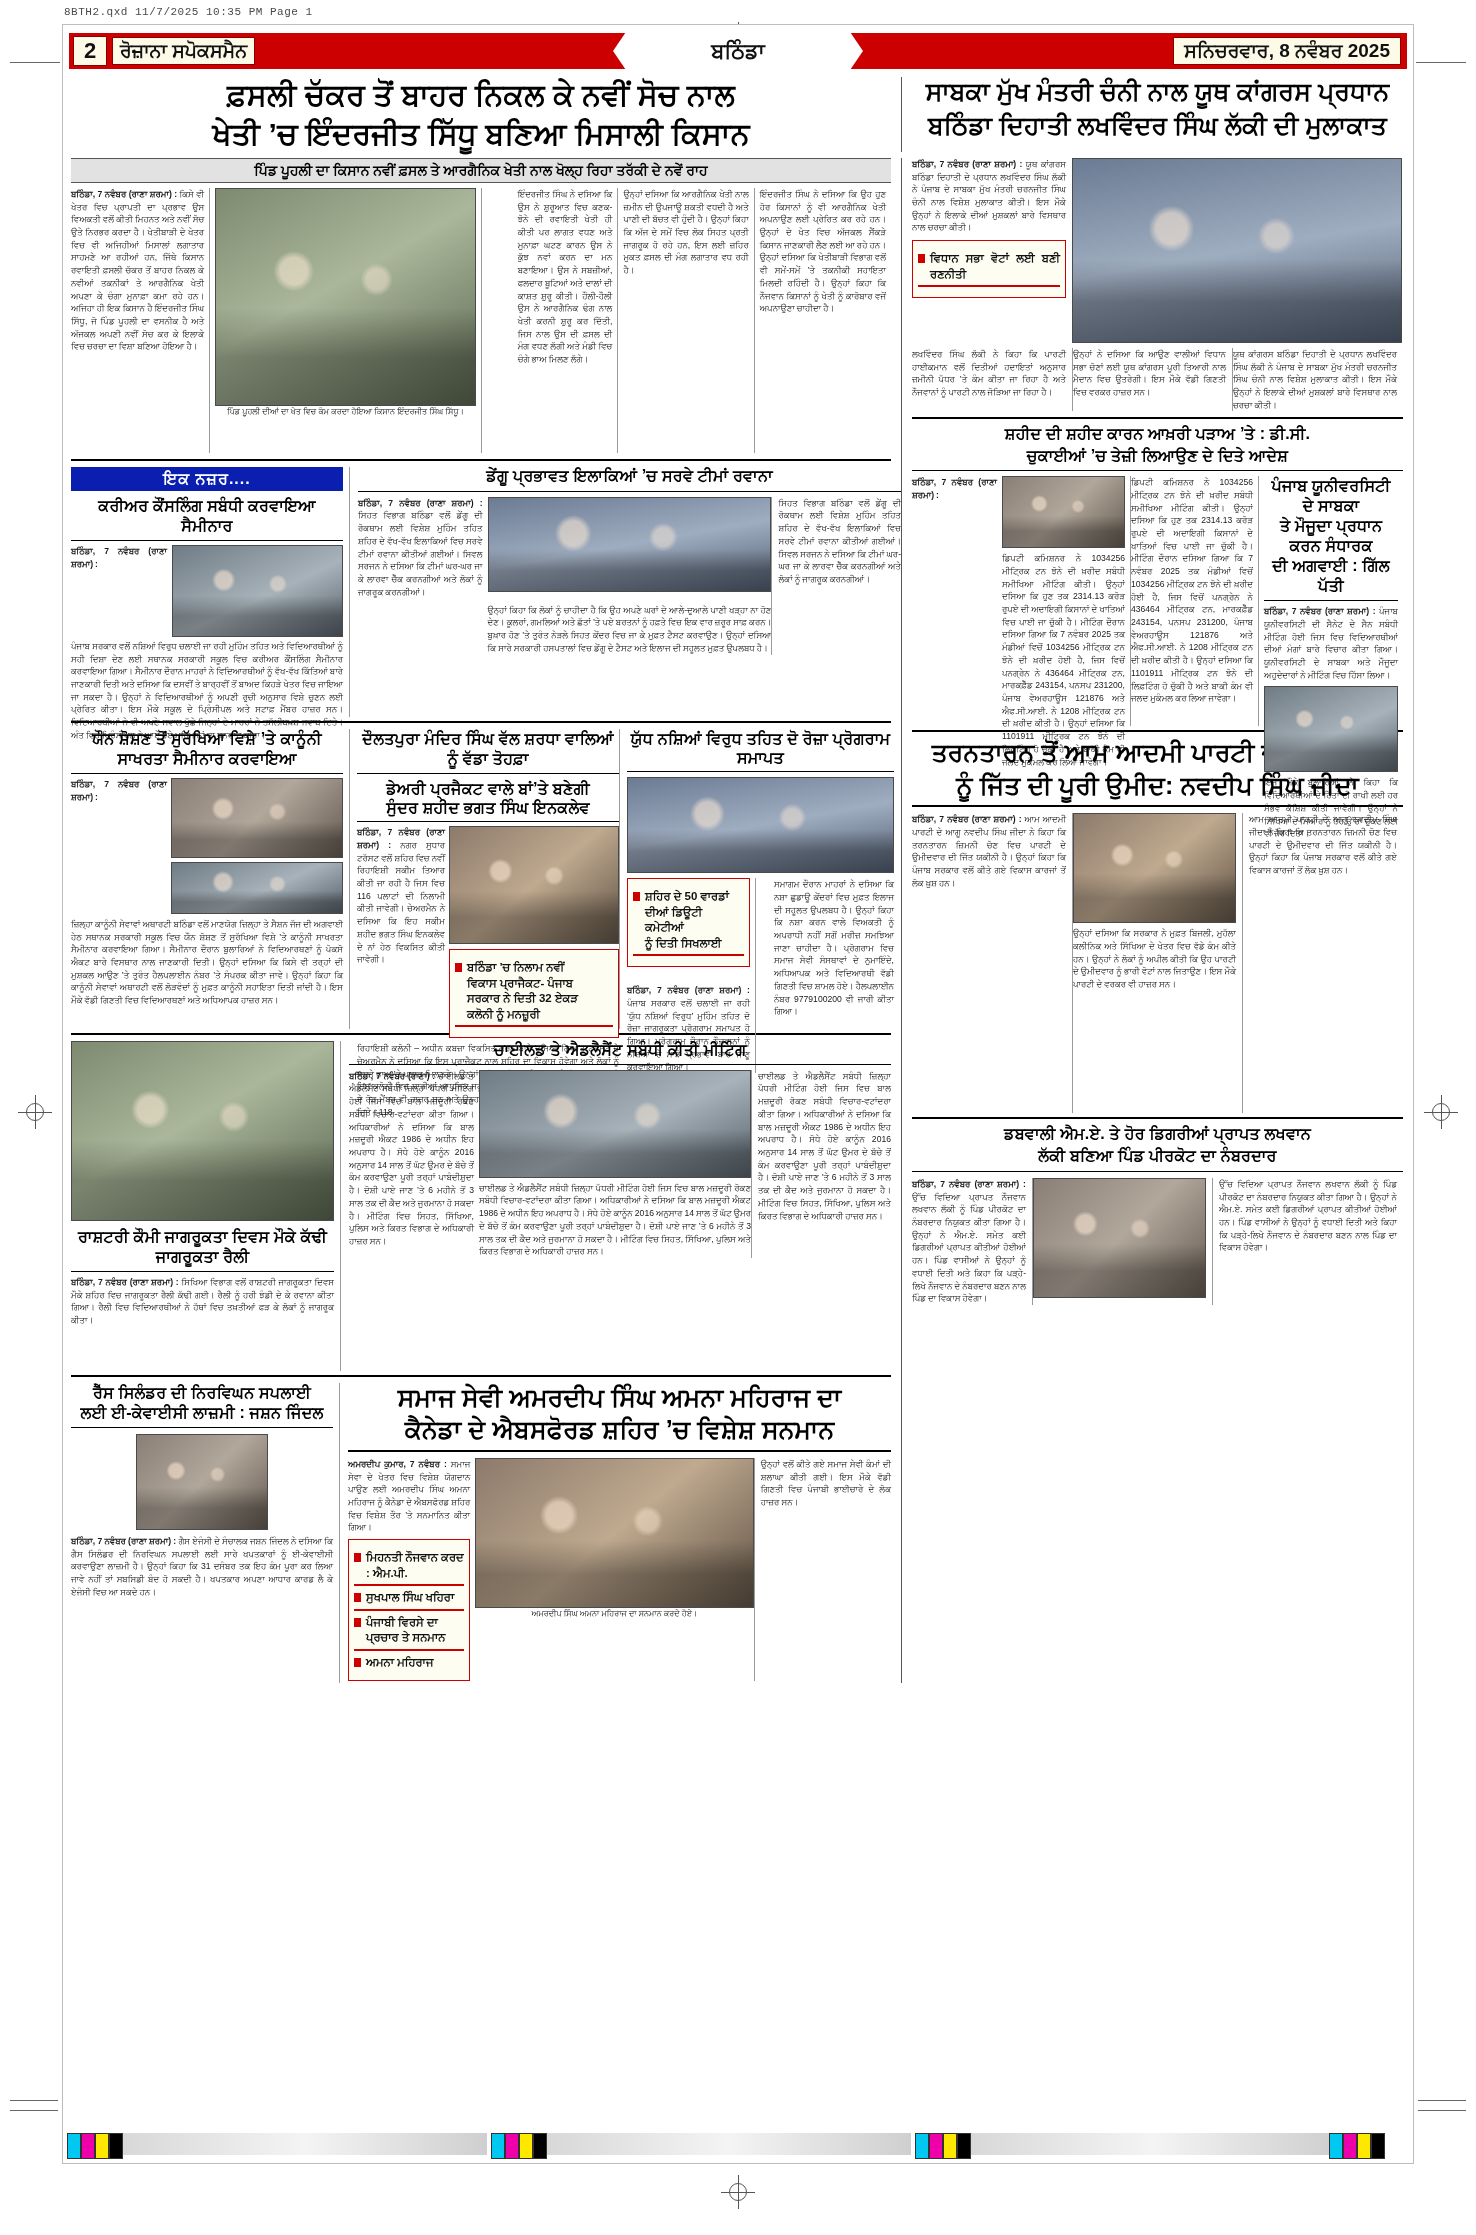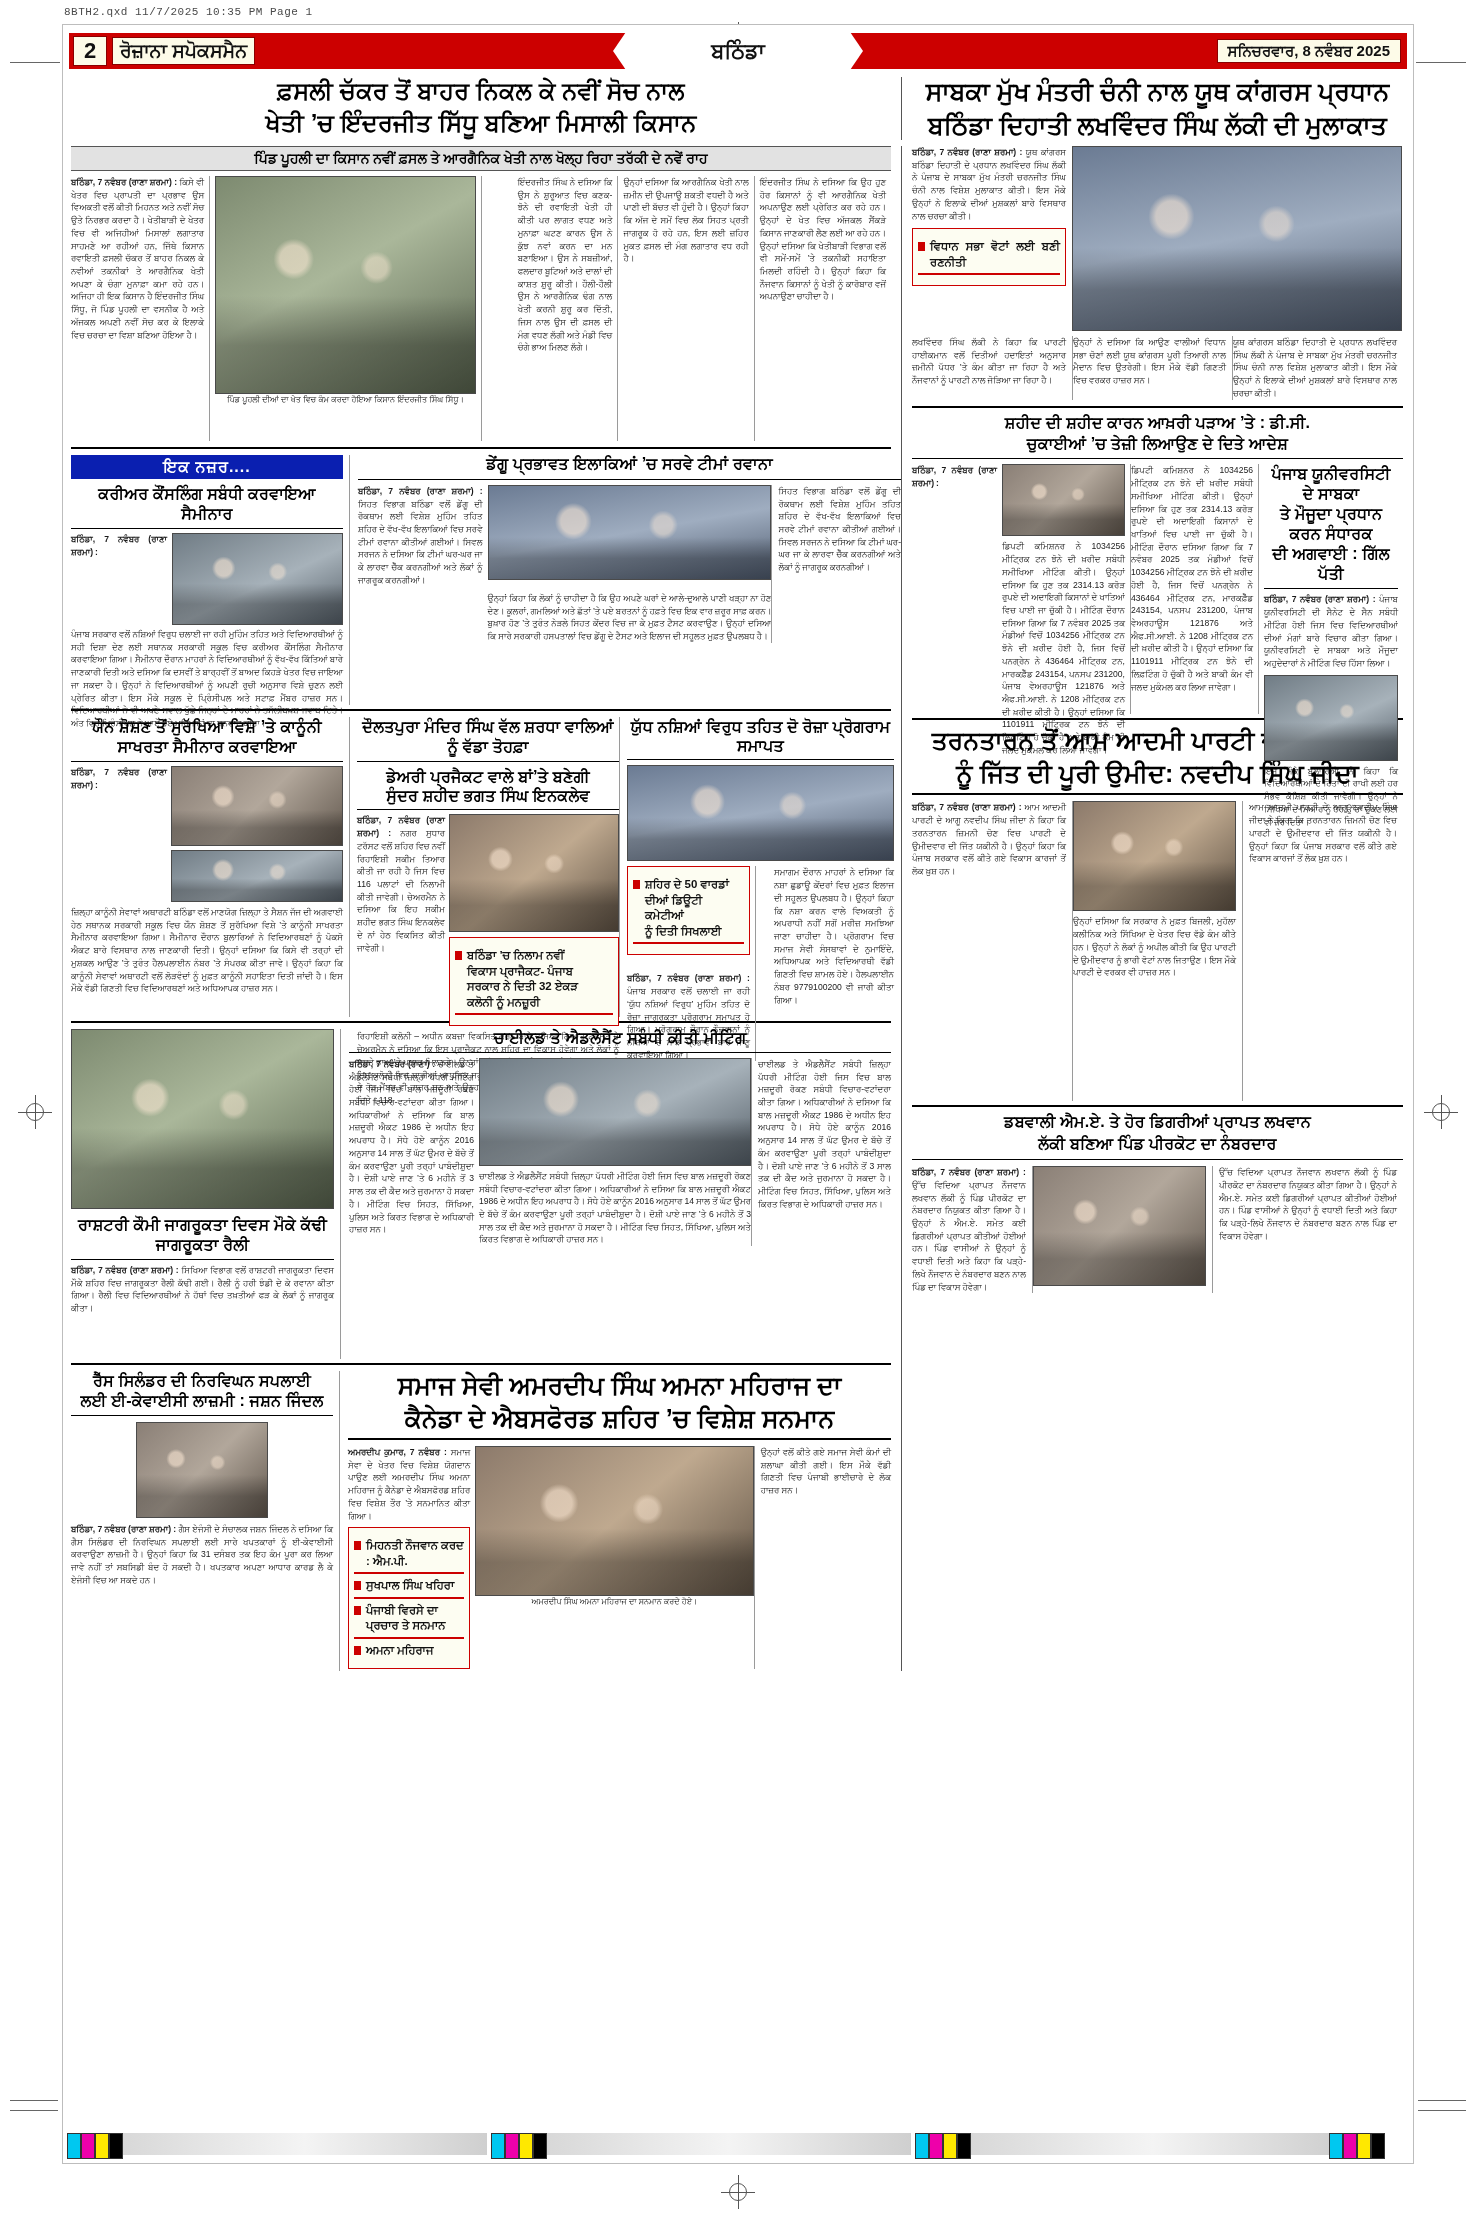--- a/index.html
+++ b/index.html
@@ -60,29 +60,29 @@
   .masthead .cityblock {
     position:absolute; left:50%; transform:translateX(-50%);
     top:-4px; height:44px; width:250px; background:#fff;
     display:flex; align-items:center; justify-content:center;
     font-size:21px; font-weight:bold; color:#111;
     clip-path: polygon(6% 0, 94% 0, 100% 50%, 94% 100%, 6% 100%, 0 50%);
   }
   .masthead .dateblock {
     margin-left:auto; margin-right:6px; padding:2px 10px;
     background:#fdfbe8; border:1px solid #8a0000;
-    font-size:15px; font-weight:bold; color:#111; white-space:nowrap;
+    font-size:19px; font-weight:bold; color:#111; white-space:nowrap;
   }
 
   
   .hl {
     font-weight:bold; color:#000; text-align:center;
     line-height:1.18; letter-spacing:.2px;
   }
-  .hl-xl { font-size:24px; }
+  .hl-xl { font-size:30px; }
   .hl-lg { font-size:25px; }
   .hl-md { font-size:16px; }
   .hl-sm { font-size:16px; }
   .rule-thin { border-top:1px solid #000; }
   .rule-thick { border-top:2px solid #000; }
 
   .subbar {
     background:#e2e2e2; border-top:1px solid #555; border-bottom:1px solid #555;
     text-align:center; font-weight:bold; font-size:14px; padding:3px 4px;
     color:#000;

